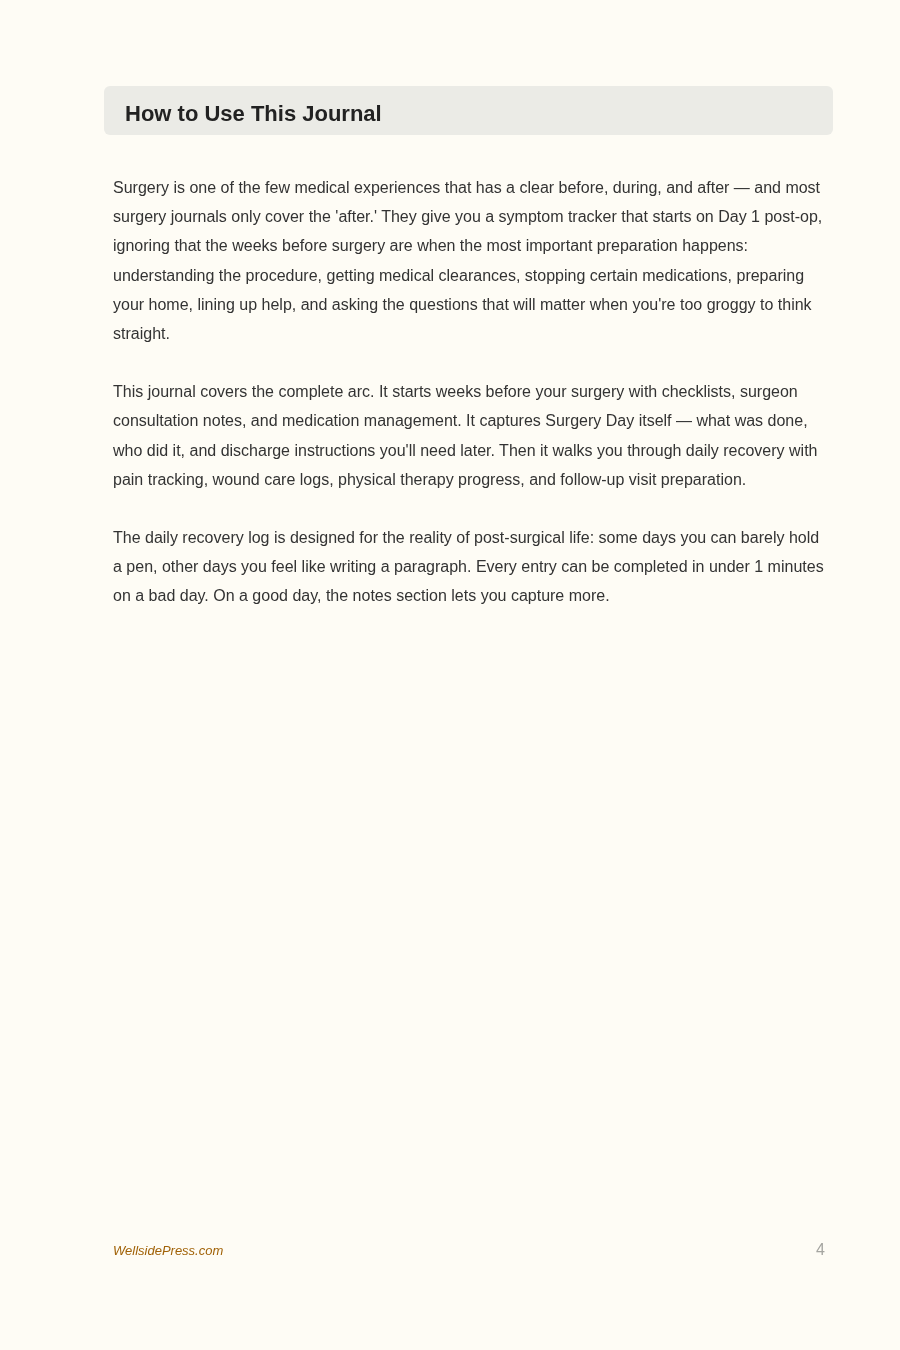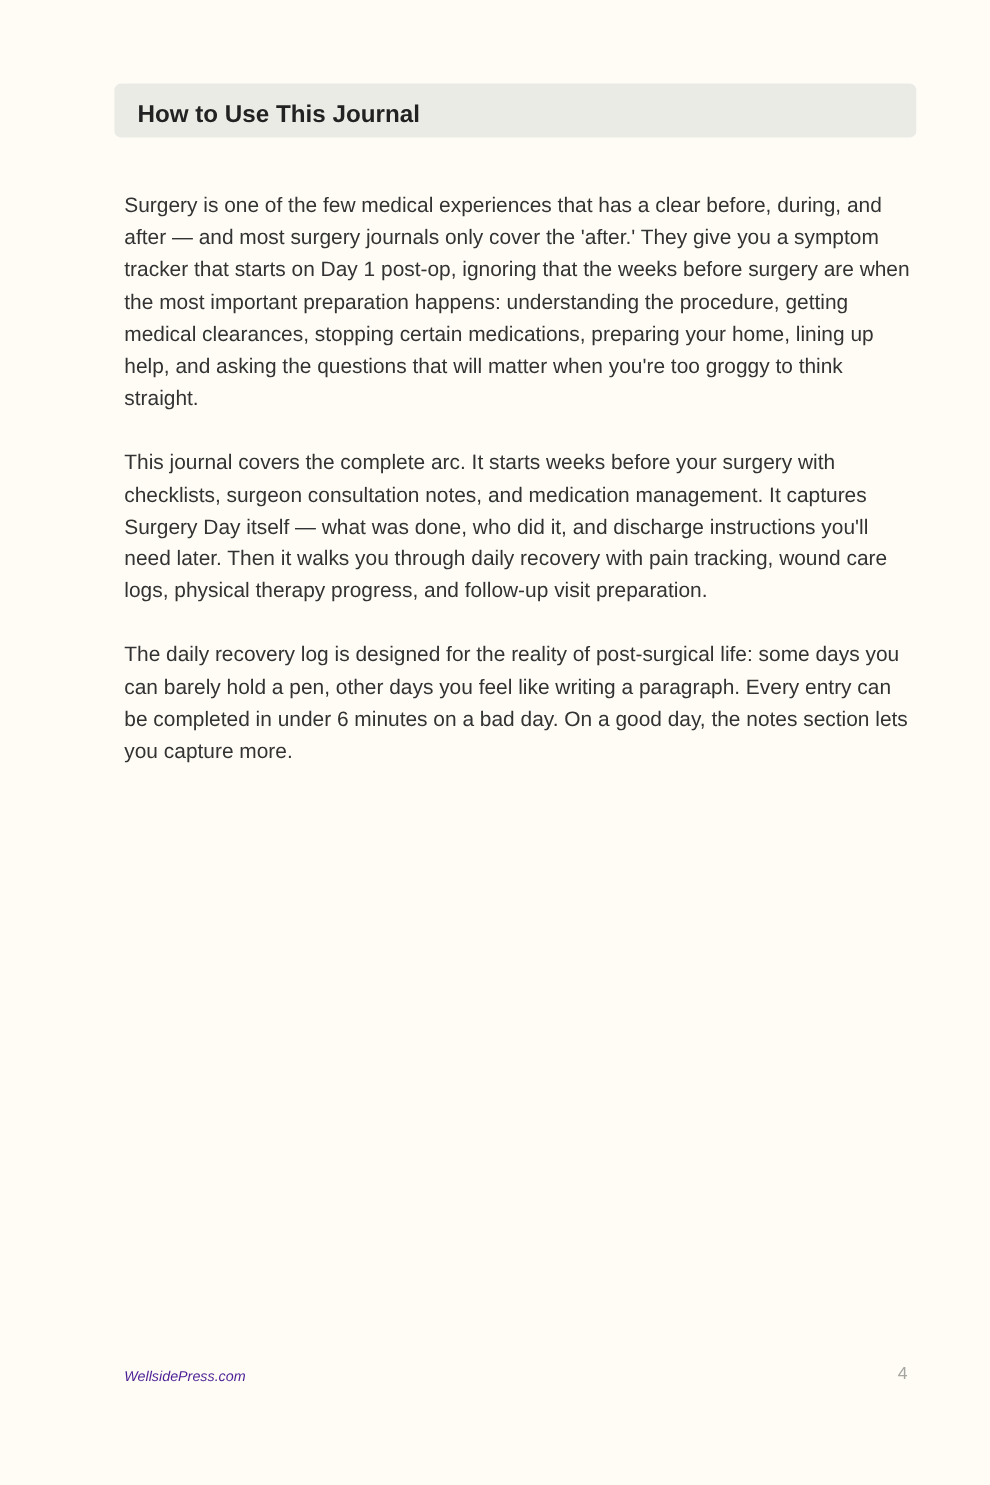--- a/index.html
+++ b/index.html
@@ -6,21 +6,21 @@
     body {
       width: 900px; height: 1350px;
       background: #fefcf5;
       position: relative;
       font-family: "Liberation Sans", sans-serif;
       color: #333333;
       overflow: hidden;
     }
     .section-header {
       position: absolute;
-      left: 104px; top: 76px;
+      left: 104px; top: 86px;
       width: 729px; height: 49px;
       background: #ebebe6;
       border-radius: 6px;
       box-sizing: border-box;
       text-align: center;
     }
     .section-title {
       position: absolute;
       left: 21px; top: 15px;
       margin: 0;
@@ -30,45 +30,45 @@
       line-height: 26px;
       letter-spacing: 0px;
     }
     .body-text {
       position: absolute;
       left: 113px; top: 173px;
       width: 715px;
     }
     .body-text p {
       margin: 0 0 29px 0;
-      font-size: 19px;
+      font-size: 16px;
       line-height: 29.2px;
       color: #333333;
     }
     .footer-brand {
       position: absolute;
       left: 113px; top: 1243px;
       font-size: 13px;
       font-style: italic;
-      color: #4c1d95;
+      color: #a16207;
     }
     .footer-page {
       position: absolute;
       right: 75px; top: 1241px;
       font-size: 16px;
       color: #a5a5a0;
     }
   </style>
 </head>
 <body>
 
 <div class="section-header">
   <h2 class="section-title">How to Use This Journal</h2>
 </div>
 
 <div class="body-text">
   <p>Surgery is one of the few medical experiences that has a clear before, during, and after — and most surgery journals only cover the 'after.' They give you a symptom tracker that starts on Day 1 post-op, ignoring that the weeks before surgery are when the most important preparation happens: understanding the procedure, getting medical clearances, stopping certain medications, preparing your home, lining up help, and asking the questions that will matter when you're too groggy to think straight.</p>
   <p>This journal covers the complete arc. It starts weeks before your surgery with checklists, surgeon consultation notes, and medication management. It captures Surgery Day itself — what was done, who did it, and discharge instructions you'll need later. Then it walks you through daily recovery with pain tracking, wound care logs, physical therapy progress, and follow-up visit preparation.</p>
-  <p>The daily recovery log is designed for the reality of post-surgical life: some days you can barely hold a pen, other days you feel like writing a paragraph. Every entry can be completed in under 6 minutes on a bad day. On a good day, the notes section lets you capture more.</p>
+  <p>The daily recovery log is designed for the reality of post-surgical life: some days you can barely hold a pen, other days you feel like writing a paragraph. Every entry can be completed in under 1 minutes on a bad day. On a good day, the notes section lets you capture more.</p>
 </div>
 
 <div class="footer-brand">WellsidePress.com</div>
 <div class="footer-page">4</div>
 
 </body></html>

